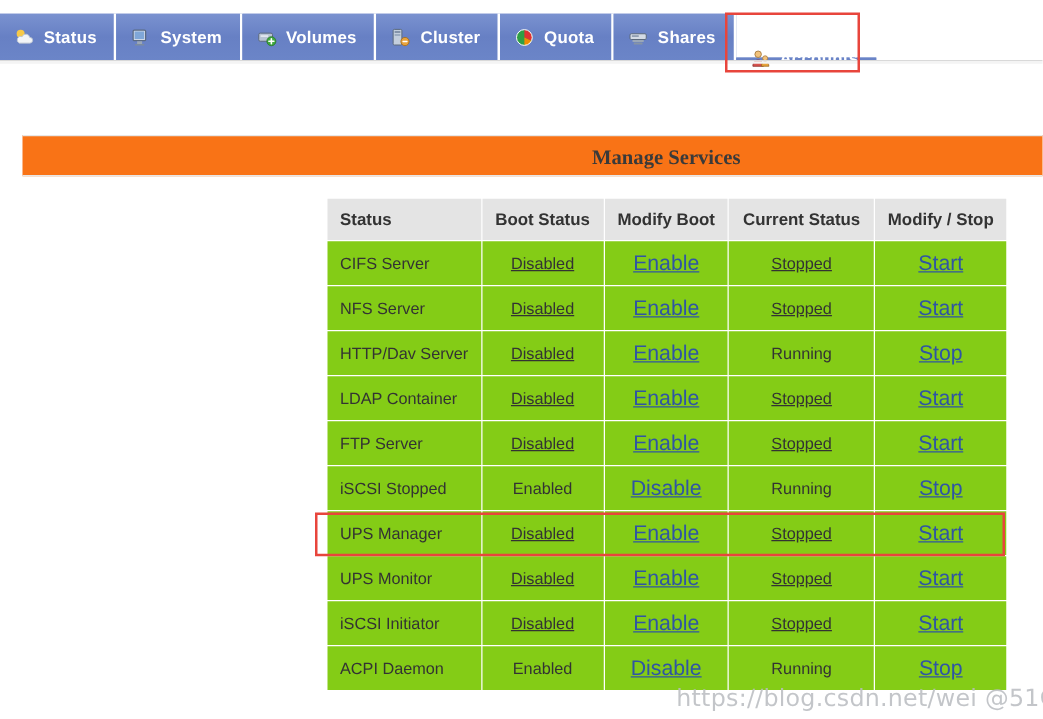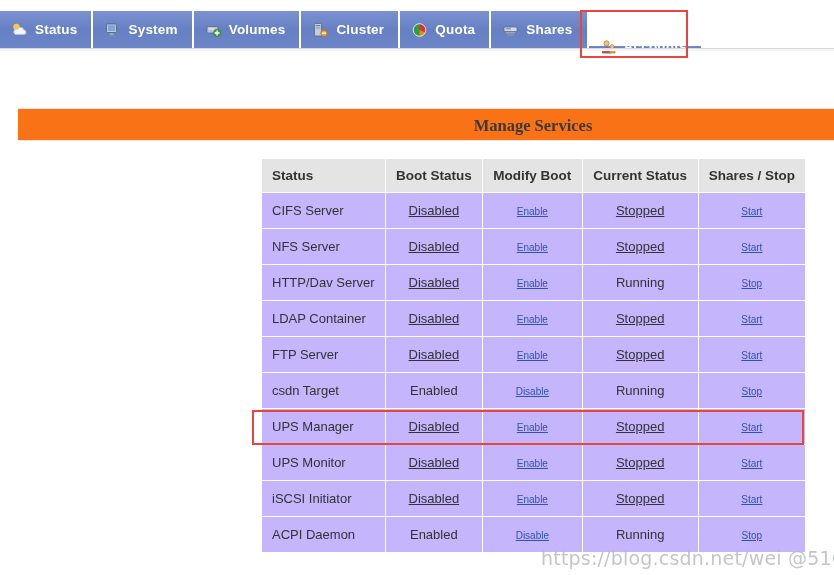--- a/index.html
+++ b/index.html
@@ -119,21 +119,21 @@
     padding: 0 10px;
     text-align: center;
     white-space: nowrap;
   }
   #services-table th.col-service { text-align: left; padding-left: 10px; }
 
   #services-table td {
     height: 35px;
     padding: 0 10px;
     text-align: center;
-    background: #c4b5fd;
+    background: #84cc16;
     color: #333333;
     white-space: nowrap;
   }
   #services-table td.col-service {
     text-align: left;
     padding-left: 10px;
     color: #333333;
   }
 
   
@@ -143,21 +143,21 @@
   
   .col-service  { width: 122px; }
   .col-boot     { width: 100px; }
   .col-modify   { width: 101px; }
   .col-current  { width: 121px; }
   .col-startstop{ width: 97px; }
 
   a.tbl-link {
     color: #2f55a4;
     text-decoration: underline;
-    font-size: 10px;
+    font-size: 17px;
     cursor: pointer;
   }
 
   
   #annotation-iscsi {
     position: absolute;
     left: 252px; top: 410px;
     width: 552px; height: 35px;
     border: 2px solid #e8453c;
     pointer-events: none;
@@ -265,21 +265,21 @@
   <div id="page-title">Manage Services</div>
 </div>
 
 <table id="services-table">
   <thead>
     <tr id="thead-row">
         <th class="col-service">Status</th>
         <th class="col-boot">Boot Status</th>
         <th class="col-modify">Modify Boot</th>
         <th class="col-current">Current Status</th>
-        <th class="col-startstop">Shares / Stop</th>
+        <th class="col-startstop">Modify / Stop</th>
       </tr>
   </thead>
   <tbody id="tbody-rows">
       <tr>
         <td class="col-service">CIFS Server</td>
         <td class="col-boot state-off">Disabled</td>
         <td class="col-modify"><a class="tbl-link">Enable</a></td>
         <td class="col-current state-off">Stopped</td>
         <td class="col-startstop"><a class="tbl-link">Start</a></td>
       </tr>
@@ -305,21 +305,21 @@
         <td class="col-startstop"><a class="tbl-link">Start</a></td>
       </tr>
       <tr>
         <td class="col-service">FTP Server</td>
         <td class="col-boot state-off">Disabled</td>
         <td class="col-modify"><a class="tbl-link">Enable</a></td>
         <td class="col-current state-off">Stopped</td>
         <td class="col-startstop"><a class="tbl-link">Start</a></td>
       </tr>
       <tr>
-        <td class="col-service">csdn Target</td>
+        <td class="col-service">iSCSI Stopped</td>
         <td class="col-boot state-on">Enabled</td>
         <td class="col-modify"><a class="tbl-link">Disable</a></td>
         <td class="col-current state-on">Running</td>
         <td class="col-startstop"><a class="tbl-link">Stop</a></td>
       </tr>
       <tr>
         <td class="col-service">UPS Manager</td>
         <td class="col-boot state-off">Disabled</td>
         <td class="col-modify"><a class="tbl-link">Enable</a></td>
         <td class="col-current state-off">Stopped</td>

